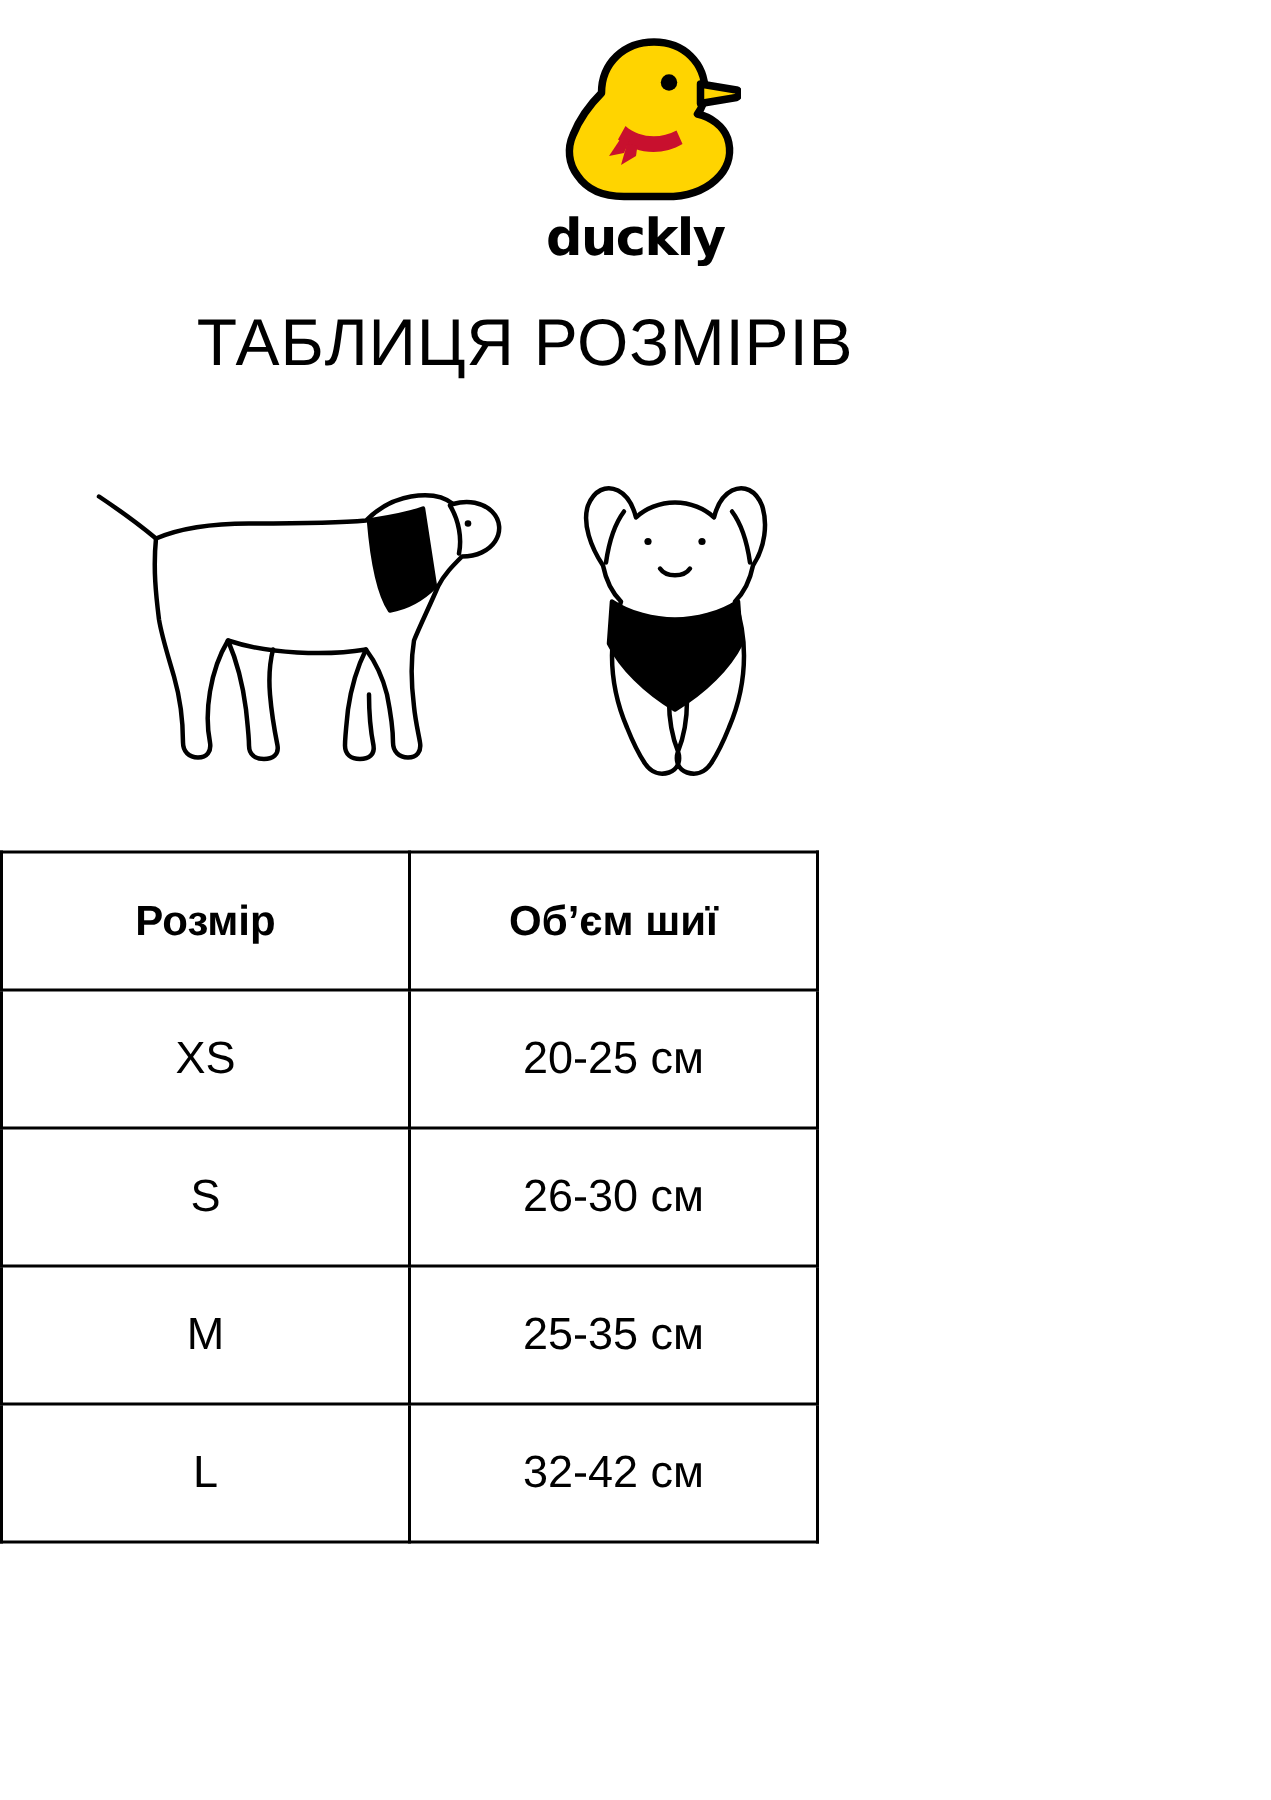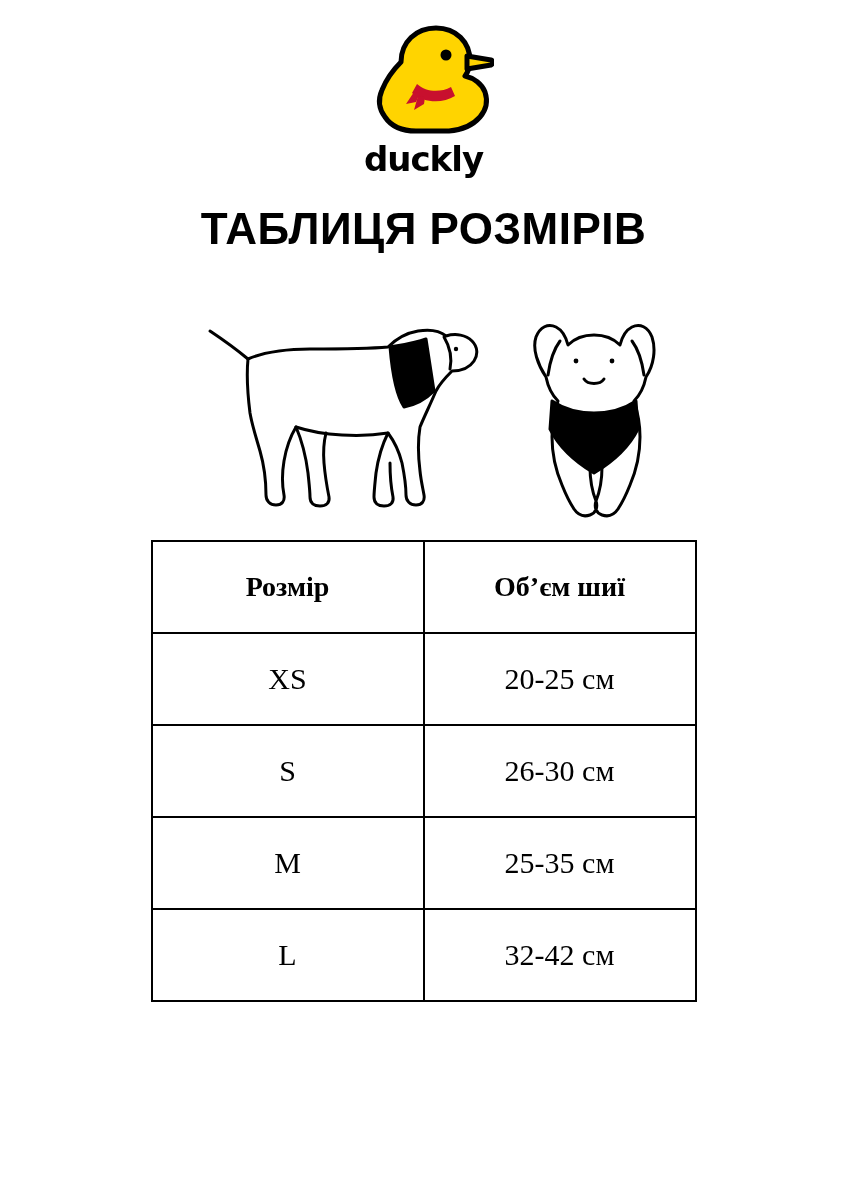--- a/index.html
+++ b/index.html
@@ -14,21 +14,20 @@
     color: #000000;
     overflow: hidden;
   }
   .page {
     position: relative;
     width: 847px;
     height: 1200px;
     box-sizing: border-box;
     display: flex;
     flex-direction: column;
-    align-items: center;
   }
 
   
   .logo-block {
     margin-top: 22px;
     display: flex;
     flex-direction: column;
     align-items: center;
   }
   .logo-mark {
@@ -44,46 +43,45 @@
     letter-spacing: -1px;
     line-height: 1;
     color: #000;
   }
 
   
   .title {
     margin-top: 26px;
     text-align: center;
     font-family: "Liberation Sans", sans-serif;
-    font-weight: bold;
+    font-weight: normal;
     font-size: 44px;
     line-height: 1.22;
     letter-spacing: 0.5px;
     text-transform: uppercase;
     max-width: 700px;
   }
   .title .line {
     display: block;
     white-space: nowrap;
   }
 
   
   .illustration {
     margin-top: 24px;
     width: 560px;
     height: 230px;
   }
 
   
   .size-table {
-    margin-top: 1px;
+    margin-top: 28px;
     border-collapse: collapse;
     width: 546px;
     table-layout: fixed;
-    font-family: Liberation Serif, serif;
   }
   .size-table th,
   .size-table td {
     border: 2px solid #000;
     text-align: center;
     vertical-align: middle;
     padding: 0;
     height: 90px;
   }
   .size-table th {

